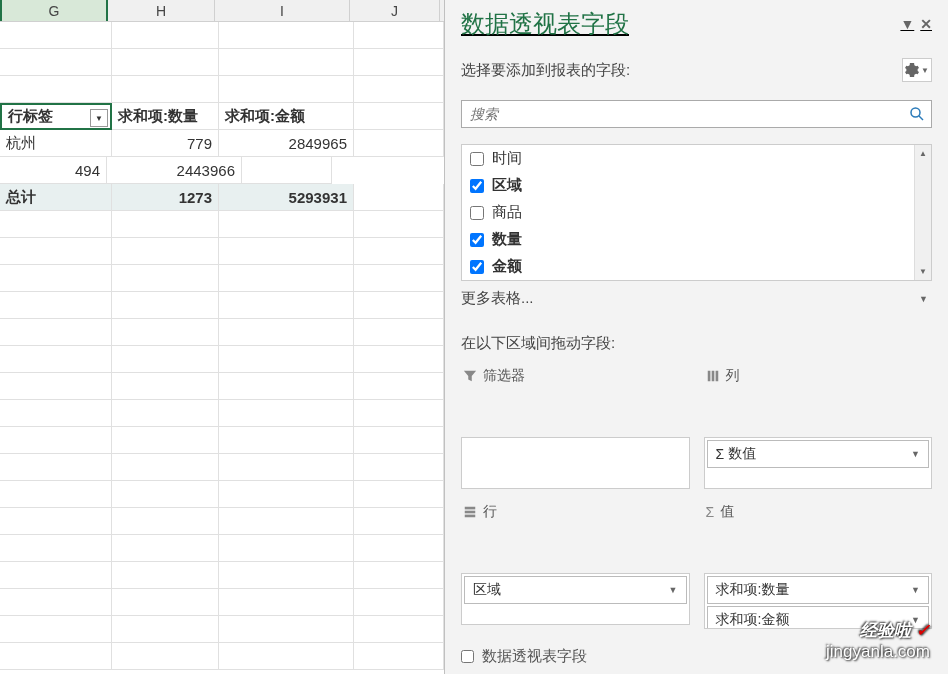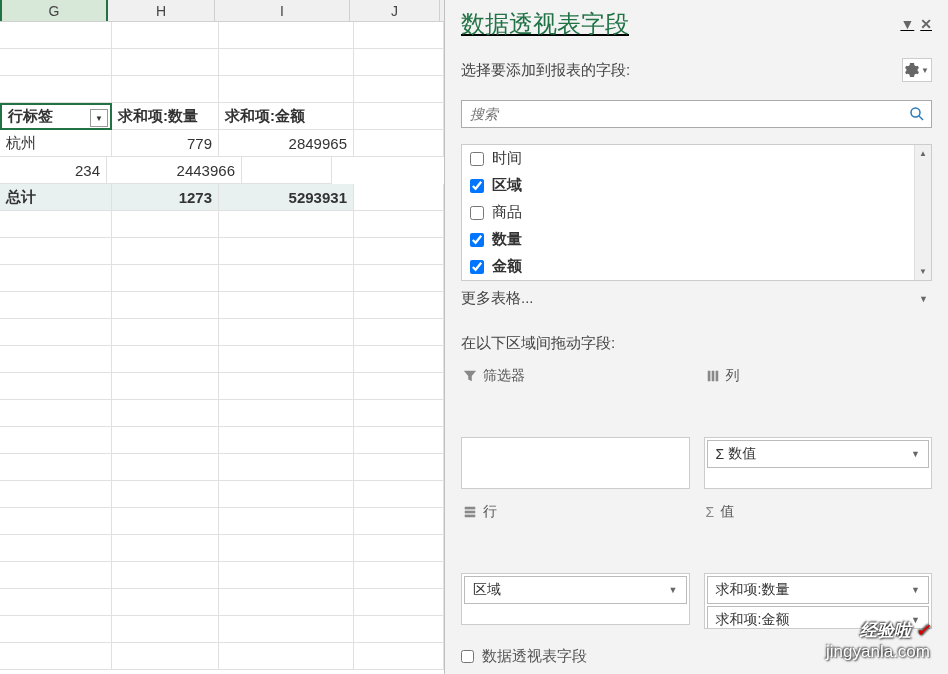--- a/index.html
+++ b/index.html
@@ -355,21 +355,21 @@
       <div class="cell cell-I pivot-header" style="justify-content:flex-start">求和项:金额</div>
       <div class="cell cell-J"></div>
     </div>
     <div class="row">
       <div class="cell cell-G" style="justify-content:flex-start">杭州</div>
       <div class="cell cell-H">779</div>
       <div class="cell cell-I">2849965</div>
       <div class="cell cell-J"></div>
     </div>
     <div class="row">
-      <div class="cell cell-H">234</div>
+      <div class="cell cell-H">494</div>
       <div class="cell cell-I">2443966</div>
       <div class="cell cell-J"></div>
     </div>
     <div class="row total-row">
       <div class="cell cell-G" style="justify-content:flex-start">总计</div>
       <div class="cell cell-H">1273</div>
       <div class="cell cell-I">5293931</div>
       <div class="cell cell-J" style="background:#fff"></div>
     </div>
 

